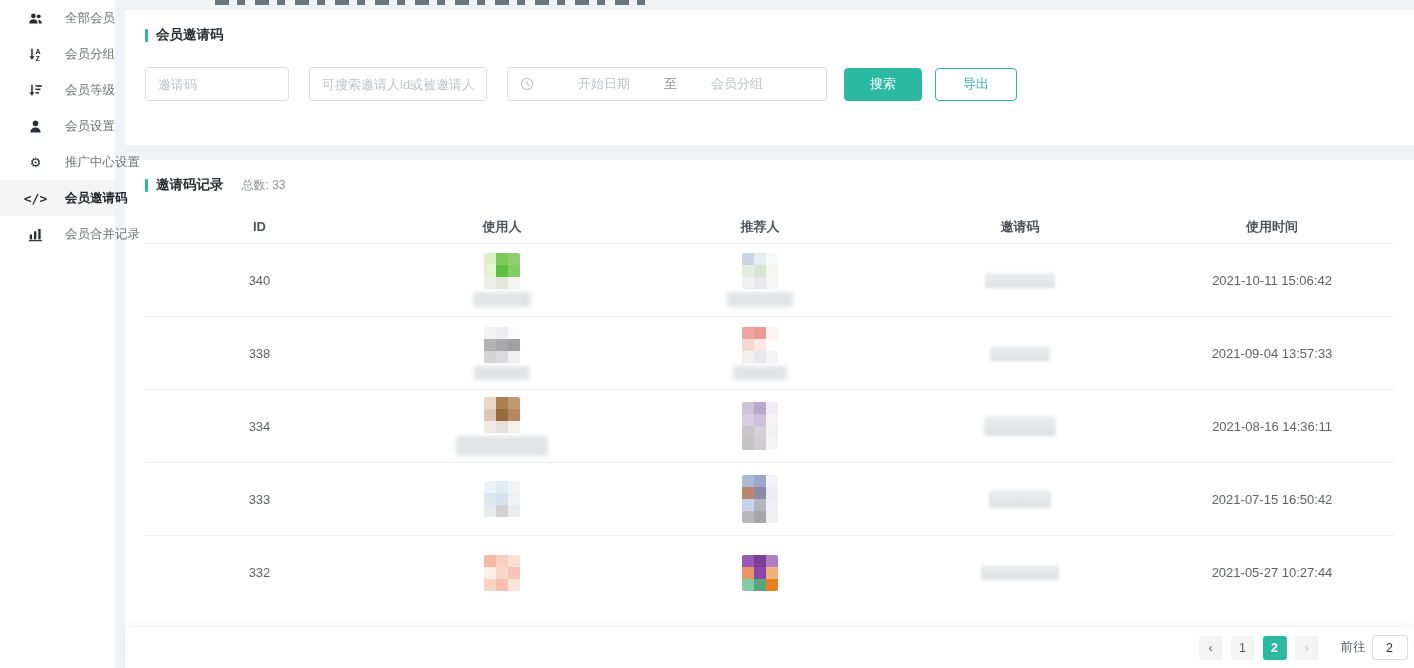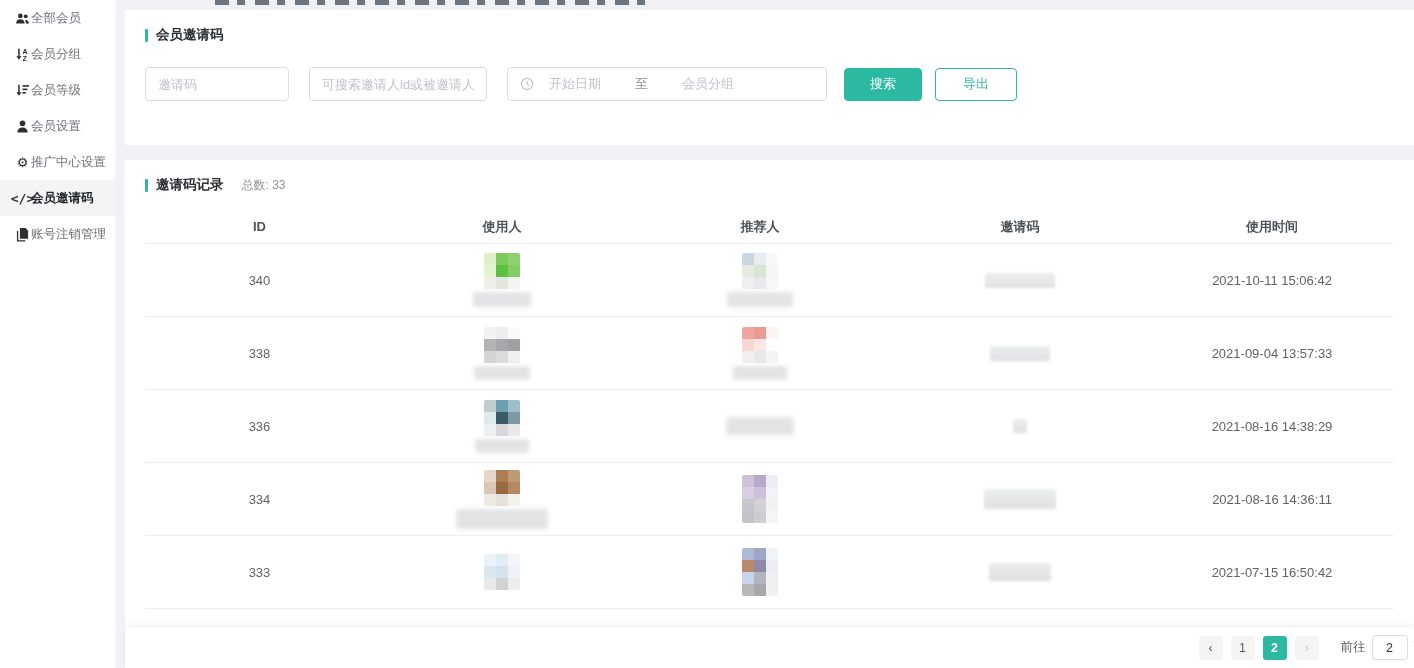--- a/index.html
+++ b/index.html
@@ -17,22 +17,22 @@
       #5d6670 0 14px, transparent 14px 22px,
       #5d6670 22px 30px, transparent 30px 40px);
     opacity:.9;
   }
   
   .sidebar {
     position:absolute; left:0; top:0; width:115px; height:668px;
     background:#fff; z-index:3; padding-top:0;
   }
   .side-item {
-    height:36px; display:flex; align-items:center; gap:1px;
-    padding-left:15px; cursor:pointer;
+    height:36px; display:flex; align-items:center; gap:22px;
+    padding-left:28px; cursor:pointer;
     font-size:12.5px; color:#6e7277; white-space:nowrap;
   }
   .side-item .ic { width:15px; height:15px; display:flex; align-items:center;
     justify-content:center; color:#2b2f33; flex:0 0 15px; font-size:13px; }
   .side-item.active { background:#f4f4f5; color:#1f2329; font-weight:bold; }
   .side-item svg { display:block; }
   .ic-code { font-size:9px; font-weight:bold; font-family:"DejaVu Sans Mono",monospace; color:#2b2f33;}
   
   .main { position:absolute; left:125px; top:0; right:0; height:668px; }
   .card { background:#fff; width:1289px; }
@@ -51,21 +51,21 @@
   }
   .inp::placeholder { color:#bfc3c9; }
   .inp-code { width:144px; }
   .inp-user { width:178px; margin-left:20px; }
   .daterange {
     width:320px; height:34px; margin-left:20px;
     border:1px solid #dcdde0; border-radius:4px; background:#fff;
     display:flex; align-items:center; padding:0 12px; cursor:pointer;
   }
   .daterange .ph { font-size:13px; color:#bfc3c9; }
-  .daterange .d-start { margin-left:15px; }
+  .daterange .d-start { margin-left:44px; }
   .daterange .d-sep { color:#8a8f96; font-size:13px; margin:0 34px; }
   .btn {
     height:33px; border-radius:4px; font-size:13px; cursor:pointer;
     font-family:"Liberation Sans", sans-serif;
   }
   .btn-search { width:78px; margin-left:17px; background:#2cb9a2; color:#fff; border:1px solid #2cb9a2; }
   .btn-export { width:82px; margin-left:13px; background:#fff; color:#2cb9a2; border:1px solid #2cb9a2; }
   
   .table { margin-top:16px; }
   .thead, .trow {
@@ -154,26 +154,28 @@
   <div class="side-item">
     <span class="ic">⚙</span>
     <span>推广中心设置</span>
   </div>
   <div class="side-item active">
     <span class="ic ic-code">&lt;/&gt;</span>
     <span>会员邀请码</span>
   </div>
   <div class="side-item">
     <span class="ic">
-      <svg width="15" height="15" viewBox="0 0 14 14">
-          <path d="M4.6 1h5.2l2.4 2.4V11H4.6z" fill="#2b2f33"></path>
-          <path d="M2.4 3.8V13h7.2" fill="none" stroke="#2b2f33" stroke-width="1.2"></path>
+      <svg width="15" height="15" viewBox="0 0 14 14" fill="#2b2f33">
+          <rect x="1.6" y="7" width="2.2" height="4.6"></rect>
+          <rect x="5.6" y="4" width="2.2" height="7.6"></rect>
+          <rect x="9.6" y="1.8" width="2.2" height="9.8"></rect>
+          <rect x="1" y="12.2" width="12" height="1.1"></rect>
         </svg>
     </span>
-    <span>账号注销管理</span>
+    <span>会员合并记录</span>
   </div>
 </aside>
 
 <div class="main">
 
   <section class="card card-search">
     <div class="sec-title">
       <span class="sec-bar"></span>
       <span class="sec-text">会员邀请码</span>
     </div>
@@ -277,45 +279,20 @@
               <div style="background: rgb(244, 243, 245);"></div>
             </div>
           <div class="blurblock" style="width: 54px; height: 14px;"></div>
         </div>
         <div>
             <div class="codeblur" style="width: 60px; height: 15px;"></div>
           </div>
         <div>2021-09-04 13:57:33</div>
       </div>
 
-      <div class="trow">
-        <div>336</div>
-        <div class="stack">
-          <div class="mosaic" style="grid-template-columns: repeat(3, 12px);">
-              <div style="background: rgb(194, 204, 209);"></div>
-              <div style="background: rgb(110, 158, 177);"></div>
-              <div style="background: rgb(157, 191, 202);"></div>
-              <div style="background: rgb(223, 234, 238);"></div>
-              <div style="background: rgb(60, 89, 101);"></div>
-              <div style="background: rgb(127, 152, 167);"></div>
-              <div style="background: rgb(237, 240, 241);"></div>
-              <div style="background: rgb(215, 215, 217);"></div>
-              <div style="background: rgb(232, 232, 234);"></div>
-            </div>
-          <div class="blurblock" style="width: 54px; height: 14px;"></div>
-        </div>
-        <div class="stack">
-
-          <div class="blurblock" style="width: 68px; height: 18px;"></div>
-        </div>
-        <div>
-            <div class="codeblur" style="width: 14px; height: 14px;"></div>
-          </div>
-        <div>2021-08-16 14:38:29</div>
-      </div>
 
       <div class="trow">
         <div>334</div>
         <div class="stack">
           <div class="mosaic" style="grid-template-columns: repeat(3, 12px);">
               <div style="background: rgb(230, 215, 201);"></div>
               <div style="background: rgb(173, 126, 83);"></div>
               <div style="background: rgb(191, 152, 116);"></div>
               <div style="background: rgb(219, 199, 183);"></div>
               <div style="background: rgb(152, 106, 65);"></div>

